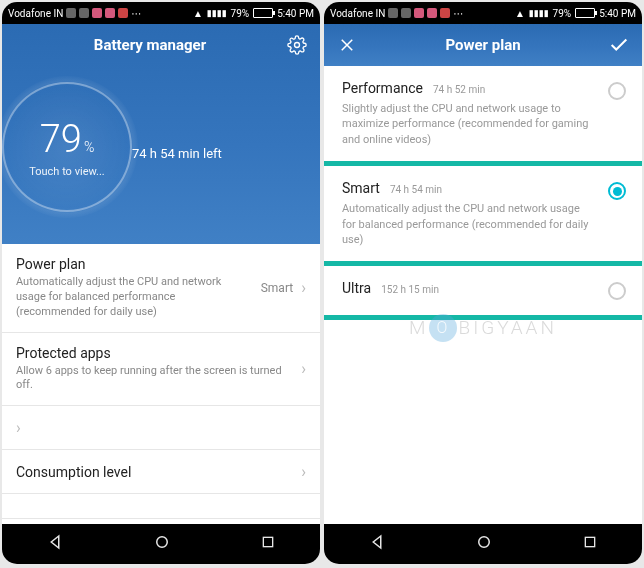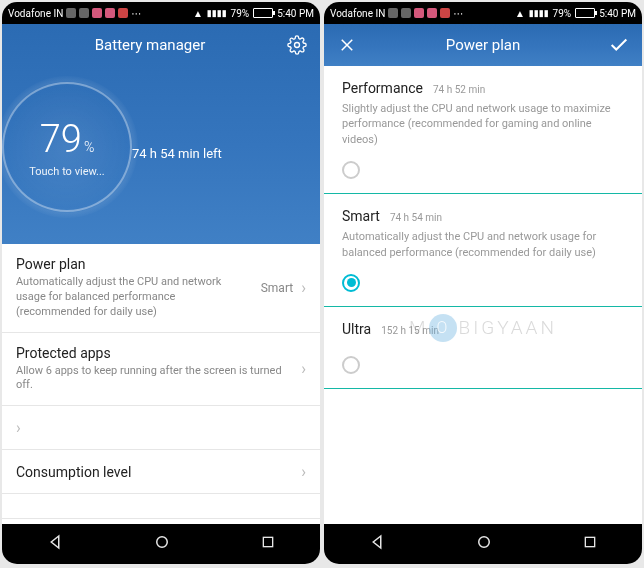--- a/index.html
+++ b/index.html
@@ -14,21 +14,21 @@
 .sb-icon.pink { background: #d4587c; }
 .sb-icon.red { background: #c44; }
 .battery-icon { width: 20px; height: 10px; border: 1px solid #fff; border-radius: 1px; position: relative; }
 .battery-icon::after { content: ''; position: absolute; right: -3px; top: 2px; width: 2px; height: 4px; background: #fff; }
 .battery-fill { height: 100%; width: 79%; background: #fff; }
 
 
 .blue-header { background: linear-gradient(180deg, #2b6bb3 0%, #3575bd 55%, #4080c5 100%); color: #fff; }
 .app-header { height: 42px; display: flex; align-items: center; padding: 0 12px; }
 .app-header .spacer { flex: 1; }
-.app-title { font-size: 15px; font-weight: 400; }
+.app-title { font-size: 15px; font-weight: 700; }
 .gear-icon, .close-icon, .check-icon { width: 22px; height: 22px; display: flex; align-items: center; justify-content: center; }
 
 .battery-section { display: flex; flex-direction: row; align-items: center; padding: 16px 0 14px 0; }
 .battery-circle { width: 130px; height: 130px; border-radius: 50%; border: 2px solid rgba(255,255,255,0.35); display: flex; flex-direction: column; align-items: center; justify-content: center; margin-bottom: 18px; position: relative; background: radial-gradient(circle, rgba(255,255,255,0.08) 0%, transparent 70%); }
 .battery-circle::before { content: ''; position: absolute; inset: -8px; border-radius: 50%; background: radial-gradient(circle, transparent 62%, rgba(255,255,255,0.08) 66%, transparent 72%); }
 .battery-pct { font-size: 38px; font-weight: 300; display: flex; align-items: baseline; }
 .battery-pct-sym { font-size: 14px; margin-left: 2px; }
 .touch-hint { font-size: 11px; opacity: 0.9; margin-top: 4px; }
 .time-left { font-size: 13px; margin-bottom: 6px; }
 
@@ -36,21 +36,21 @@
 .list { flex: 1; overflow: hidden; background: #fff; }
 .list-item { border-bottom: 1px solid #e6e6e6; padding: 12px 14px; display: flex; align-items: center; gap: 8px; }
 .list-item .content { flex: 1; }
 .list-item .title { font-size: 14px; color: #222; margin-bottom: 3px; }
 .list-item.single .title { margin-bottom: 0; }
 .list-item .subtitle { font-size: 11px; color: #888; line-height: 1.35; }
 .list-item .value { font-size: 12px; color: #888; }
 .chevron { color: #bbb; font-size: 16px; }
 
 
-.plan-item { padding: 14px 16px 14px 18px; border-bottom: 1px solid #14b8a6; display: flex; gap: 12px; align-items: flex-start; flex-direction: column; }
+.plan-item { padding: 14px 16px 14px 18px; border-bottom: 5px solid #14b8a6; display: flex; gap: 12px; align-items: flex-start; }
 .plan-item .plan-text { flex: 1; }
 .plan-title-row { display: flex; align-items: baseline; gap: 10px; margin-bottom: 5px; }
 .plan-title { font-size: 14px; color: #222; }
 .plan-time { font-size: 10px; color: #999; }
 .plan-desc { font-size: 11px; color: #999; line-height: 1.4; }
 .radio { width: 18px; height: 18px; border-radius: 50%; border: 2px solid #ccc; margin-top: 2px; display: flex; align-items: center; justify-content: center; flex-shrink: 0; }
 .radio.selected { border-color: #00bcd4; }
 .radio.selected::after { content: ''; width: 9px; height: 9px; background: #00bcd4; border-radius: 50%; }
 
 

